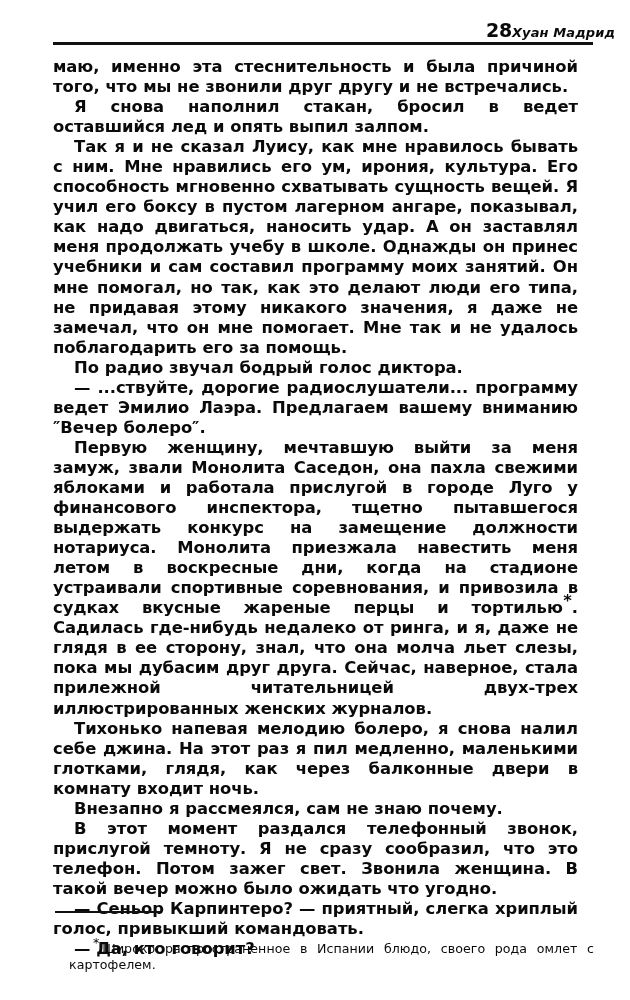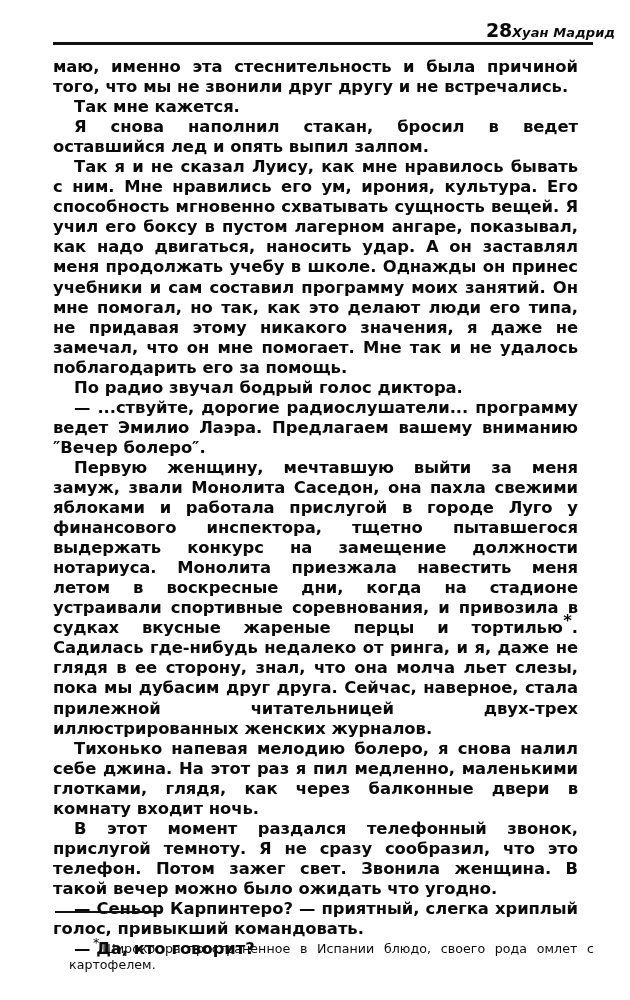--- a/index.html
+++ b/index.html
@@ -118,27 +118,27 @@
 <div class="page">
 
   <div class="running-head">
     <span class="folio">28</span>
     <span class="head-title">Хуан Мадрид</span>
   </div>
   <div class="head-rule"></div>
 
   <div class="body-col">
     <p class="para">маю, именно эта стеснительность и была причиной того, что мы не звонили друг другу и не встречались.</p>
-    <p class="para indent">Так мне кажется.</p>
     <p class="para indent">Я снова наполнил стакан, бросил в ведет оставшийся лед и опять выпил залпом.</p>
     <p class="para indent">Так я и не сказал Луису, как мне нравилось бывать с ним. Мне нравились его ум, ирония, культура. Его способность мгновенно схватывать сущность вещей. Я учил его боксу в пустом лагерном ангаре, показывал, как надо двигаться, наносить удар. А он заставлял меня продолжать учебу в школе. Однажды он принес учебники и сам составил программу моих занятий. Он мне помогал, но так, как это делают люди его типа, не придавая этому никакого значения, я даже не замечал, что он мне помогает. Мне так и не удалось поблагодарить его за помощь.</p>
     <p class="para indent">По радио звучал бодрый голос диктора.</p>
     <p class="para indent">— ...ствуйте, дорогие радиослушатели... программу ведет Эмилио Лаэра. Предлагаем вашему вниманию ″Вечер болеро″.</p>
     <p class="para indent"><span>Первую женщину, мечтавшую выйти за меня замуж, звали Монолита Саседон, она пахла свежими яблоками и работала прислугой в городе Луго у финансового инспектора, тщетно пытавшегося выдержать конкурс на замещение должности нотариуса. Монолита приезжала навестить меня летом в воскресные дни, когда на стадионе устраивали спортивные соревнования, и привозила в судках вкусные жареные перцы и тортилью</span><span class="fn-ref">*</span><span>. Садилась где-нибудь недалеко от ринга, и я, даже не глядя в ее сторону, знал, что она молча льет слезы, пока мы дубасим друг друга. Сейчас, наверное, стала прилежной читательницей двух-трех иллюстрированных женских журналов.</span></p>
     <p class="para indent">Тихонько напевая мелодию болеро, я снова налил себе джина. На этот раз я пил медленно, маленькими глотками, глядя, как через балконные двери в комнату входит ночь.</p>
+    <p class="para indent">Внезапно я рассмеялся, сам не знаю почему.</p>
     <p class="para indent">В этот момент раздался телефонный звонок, прислугой темноту. Я не сразу сообразил, что это телефон. Потом зажег свет. Звонила женщина. В такой вечер можно было ожидать что угодно.</p>
     <p class="para indent">— Сеньор Карпинтеро? — приятный, слегка хриплый голос, привыкший командовать.</p>
     <p class="para indent">— Да, кто говорит?</p>
 
   </div>
 
   <div class="fn-rule"></div>
   <p class="footnote"><span class="fn-mark">*</span><span>Широко распространенное в Испании блюдо, своего рода омлет с картофелем.</span></p>
 
 </div>

